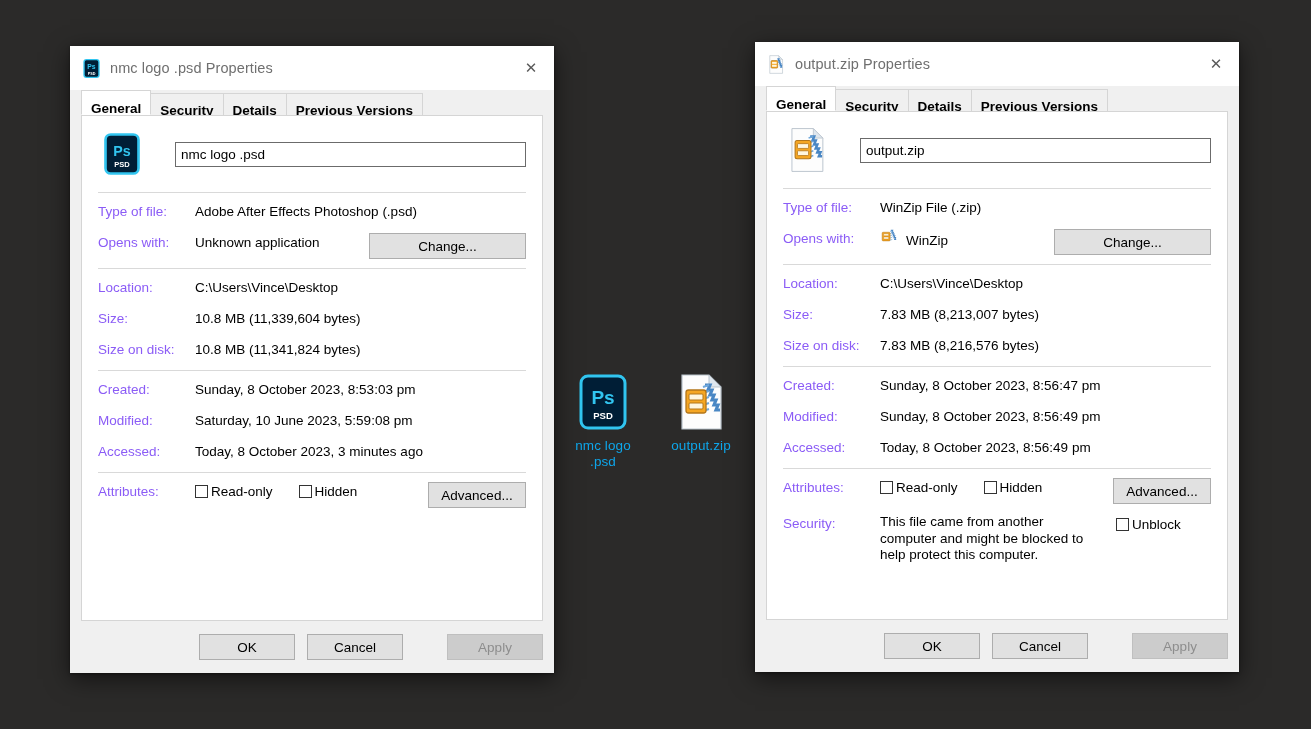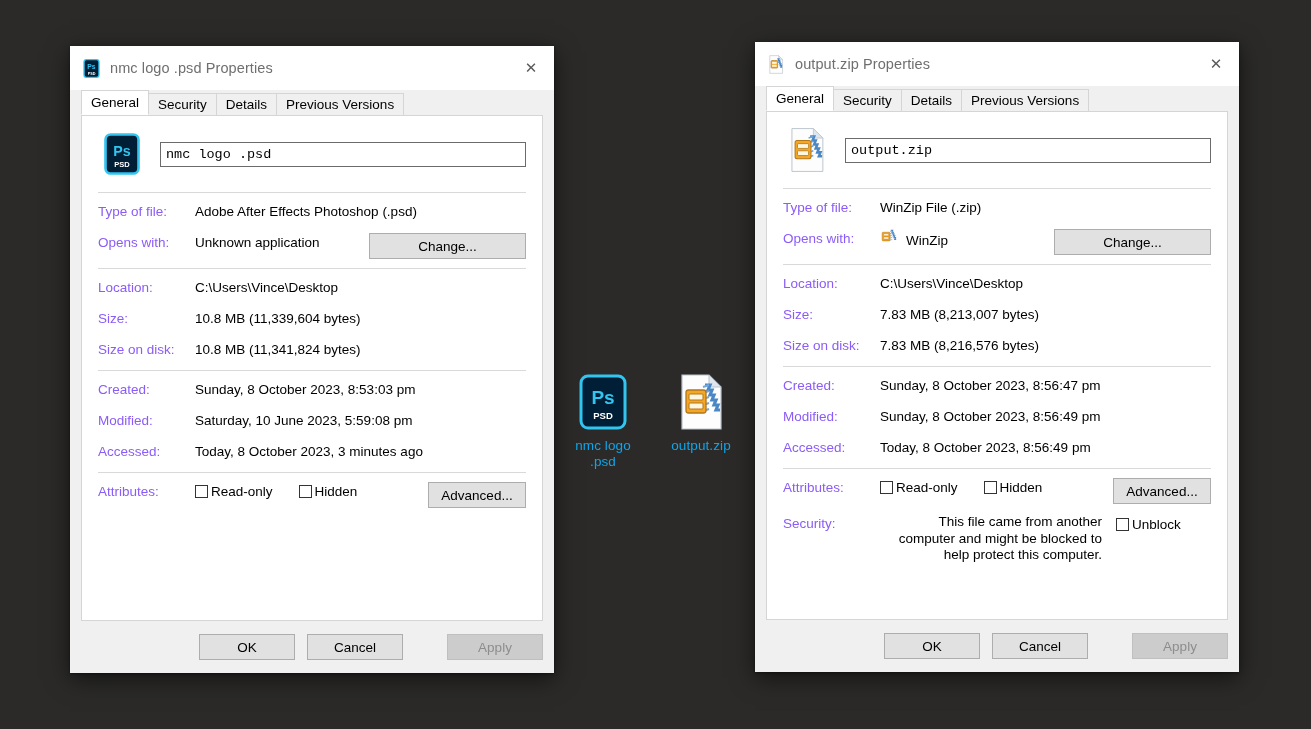--- a/index.html
+++ b/index.html
@@ -86,30 +86,31 @@
     background: #f0f0f0;
     display: flex;
     align-items: flex-end;
     padding-left: 11px;
     position: relative;
     flex: 0 0 auto;
   }
   .tab {
     height: 22px;
     line-height: 22px;
-    padding: 0 9px;
+    padding: 6px 9px;
     font-size: 13.5px;
     color: #000;
     background: #f0f0f0;
     border: 1px solid #d5d5d5;
     border-bottom: none;
     margin-right: -1px;
     box-sizing: border-box;
     white-space: nowrap;
     cursor: default;
+    font-weight: bold;
   }
   .tab.active {
     background: #ffffff;
     height: 25px;
     line-height: 24px;
     border: 1px solid #d5d5d5;
     border-bottom: 1px solid #ffffff;
     position: relative;
     z-index: 3;
   }
@@ -132,25 +133,25 @@
     padding-top: 14px;
     padding-bottom: 14px;
   }
   .name-row .fileicon {
     width: 48px; height: 48px;
     display: flex; align-items: center; justify-content: center;
     flex: 0 0 48px;
   }
   .name-input {
     flex: 1 1 auto;
-    margin-left: 14px;
+    margin-left: 29px;
     height: 25px;
     border: 1px solid #6b6b6b;
     background: #fff;
-    font-family: Liberation Mono, monospace;
+    font-family: Liberation Sans, sans-serif;
     font-size: 13.5px;
     color: #000;
     padding: 4px 5px;
     box-sizing: border-box;
     outline: none;
   }
 
   hr.sep {
     border: none;
     border-top: 1px solid #d9d9d9;
@@ -228,21 +229,21 @@
     align-items: center;
     justify-content: flex-end;
     gap: 12px;
     padding-right: 11px;
     padding-left: 12px;
   }
   .footer .btn { width: 96px; min-width:0; height: 26px; }
 
   
   .sec-text { line-height: 16.5px; max-width: 222px; }
-  .sec-wrap { display:flex; align-items:flex-start; gap: 14px; text-align: right; }
+  .sec-wrap { display:flex; align-items:flex-start; gap: 14px; }
 </style>
 </head>
 <body>
 
 <div id="screen">
 
   <div class="desk-icons">
 
     <div class="desk-icon">
       <div class="glyph">

